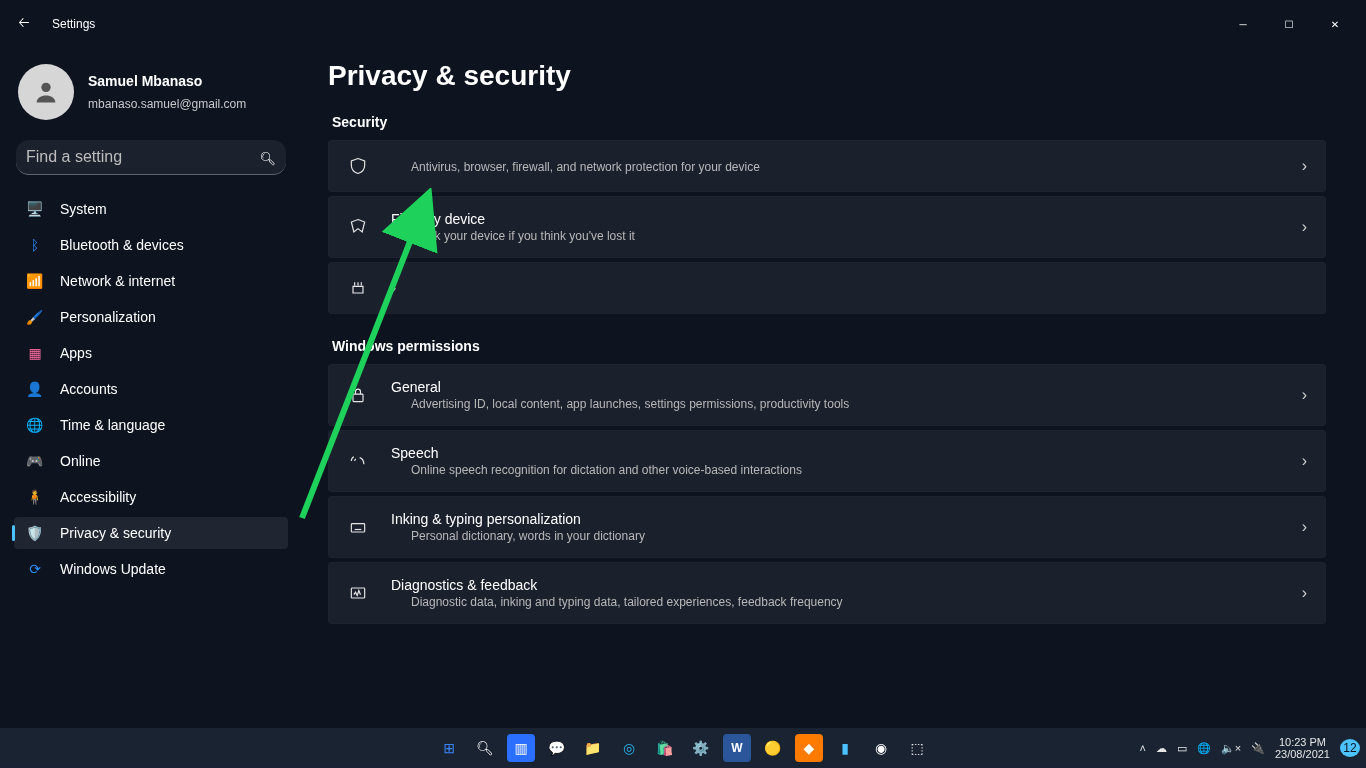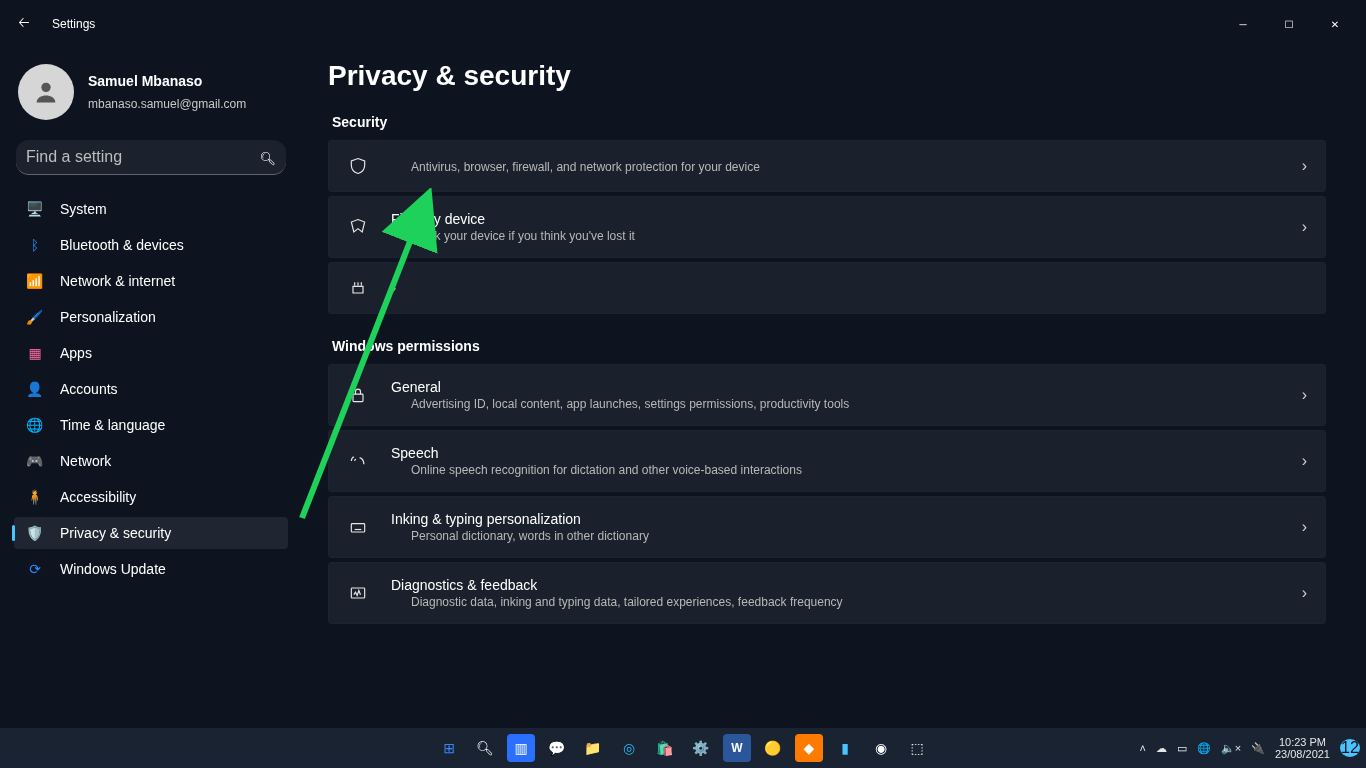--- a/index.html
+++ b/index.html
@@ -50,21 +50,21 @@
 
 
 .arrow { position:absolute; pointer-events:none; }
 
 
 .taskbar { position:absolute; bottom:0; left:0; right:0; height:40px; background:rgba(28,38,54,.85); display:flex; align-items:center; justify-content:center; }
 .task-icons { display:flex; gap:8px; }
 .ticon { width:28px; height:28px; border-radius:4px; display:flex; align-items:center; justify-content:center; font-size:14px; }
 .tray { position:absolute; right:6px; display:flex; align-items:center; gap:10px; font-size:11px; color:#e6e6e6; }
 .tray .clock { text-align:center; line-height:1.1; }
-.badge { background:#4cc2ff; color:#0d1420; border-radius:50%; width:20px; height:18px; font-size:16px; display:flex; align-items:center; justify-content:center; }
+.badge { background:#4cc2ff; color:#0d1420; border-radius:50%; width:20px; height:18px; font-size:12px; display:flex; align-items:center; justify-content:center; }
 </style>
 </head>
 <body>
 
 <div class="titlebar">
   <div class="back">🡠</div>
   <div class="titlebar-title">Settings</div>
   <div class="win-controls">
     <div class="win-btn">─</div>
     <div class="win-btn">☐</div>
@@ -117,21 +117,21 @@
       <div class="nav-item">
           <span class="nav-icon i-acc">👤</span>
           <span>Accounts</span>
         </div>
       <div class="nav-item">
           <span class="nav-icon i-time">🌐</span>
           <span>Time &amp; language</span>
         </div>
       <div class="nav-item">
           <span class="nav-icon i-game">🎮</span>
-          <span>Network</span>
+          <span>Online</span>
         </div>
       <div class="nav-item">
           <span class="nav-icon i-a11y">🧍</span>
           <span>Accessibility</span>
         </div>
       <div class="nav-item selected">
           <span class="nav-icon i-priv">🛡️</span>
           <span>Privacy &amp; security</span>
         </div>
       <div class="nav-item">
@@ -208,21 +208,21 @@
       </div>
       <div class="card">
         <span class="card-icon">
             <svg viewBox="0 0 24 24">
               <rect x="4" y="8" width="16" height="10" rx="1"></rect>
               <path d="M7 12h0M10 12h0M13 12h0M16 12h0M8 15h8"></path>
             </svg>
           </span>
         <div class="card-body">
             <div class="card-title">Inking &amp; typing personalization</div>
-            <div class="card-sub">Personal dictionary, words in other dictionary</div>
+            <div class="card-sub">Personal dictionary, words in your dictionary</div>
           </div>
         <span class="chev">›</span>
       </div>
       <div class="card">
         <span class="card-icon">
             <svg viewBox="0 0 24 24">
               <rect x="4" y="6" width="16" height="12" rx="1"></rect>
               <path d="M7 14l2-3 2 4 2-6 2 5"></path>
             </svg>
           </span>

